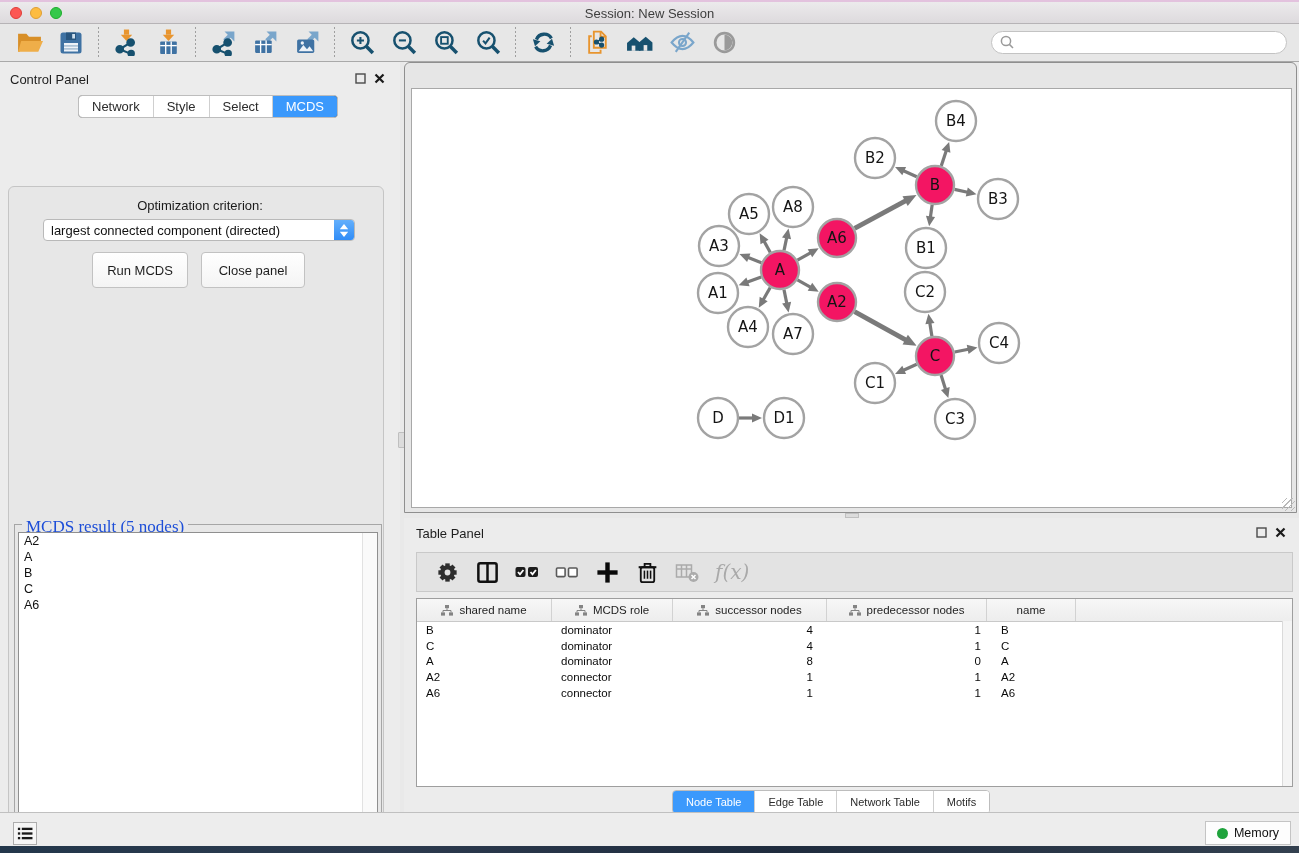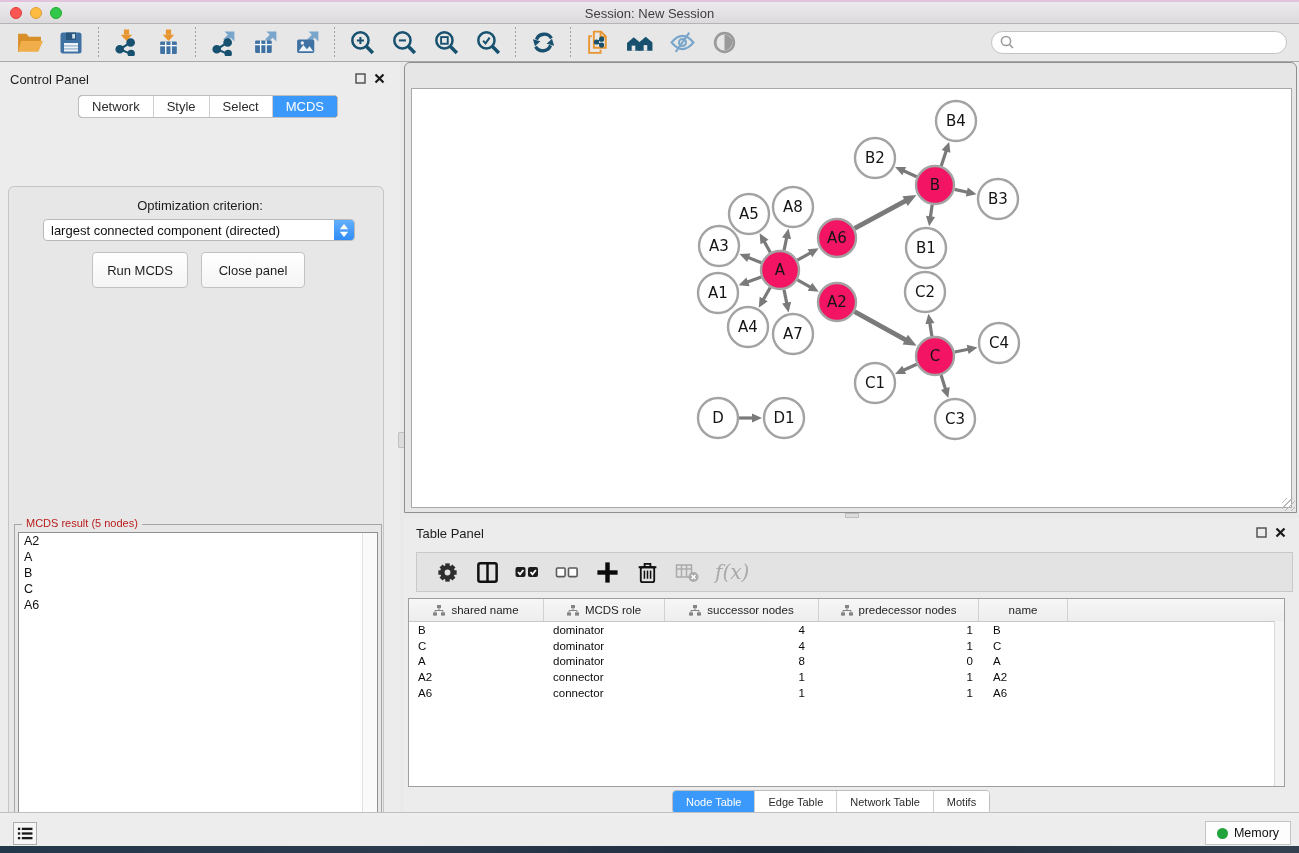--- a/index.html
+++ b/index.html
@@ -54,21 +54,21 @@
   .dropdown .val{flex:1;font-size:13px;color:#111;padding-left:7px;white-space:nowrap;}
   .dd-step{width:20px;height:22px;background:linear-gradient(#66B1FC,#2E8BF7);
     border-radius:0 4px 4px 0;display:flex;flex-direction:column;align-items:center;
     justify-content:center;gap:1px;flex:none;}
   .btn{position:absolute;height:36px;background:linear-gradient(#FFFFFF,#F4F4F4);
     border:1px solid #C2C2C2;border-radius:4px;font-size:13px;color:#1E1E1E;
     display:flex;align-items:center;justify-content:center;box-sizing:border-box;}
   .groupbox{position:absolute;left:14px;top:462px;width:368px;height:336px;
     border:1px solid #A6A6A6;box-sizing:border-box;background:#E7E7E7;}
   .grouplabel{position:absolute;left:7px;top:-8px;background:#E7E7E7;padding:0 4px;
-    font-size:11px;color:#b91c1c;}
+    font-size:17px;color:#1d4ed8;font-family:Liberation Serif, serif;}
   .resultlist{position:absolute;left:3px;top:7px;right:3px;bottom:4px;background:#fff;
     border:1px solid #8F8F8F;overflow:hidden;}
   .resultlist .sb{position:absolute;top:0;right:0;width:14px;bottom:0;
     background:#FAFAFA;border-left:1px solid #E2E2E2;}
   .listitem{font-size:12.5px;color:#111;padding:1.5px 0 1.5px 5px;line-height:13px;}
 
   
   .vsplit{left:400px;top:62px;width:4px;height:750px;background:#E9E9E9;}
   .vhandle{position:absolute;left:-2px;top:370px;width:7px;height:14px;background:#DCDCDC;
     border:1px solid #BFBFBF;border-radius:1px;}
@@ -86,21 +86,21 @@
     border:1px solid #A8A8A8;}
   .grip{position:absolute;right:1px;bottom:1px;width:13px;height:13px;
     background:repeating-linear-gradient(135deg,transparent 0 3px,#B9B9B9 3px 4px);}
 
   
   .tpanel{left:404px;top:518px;width:895px;height:294px;background:#ECECEC;}
   .tp-toolbar{position:absolute;left:12px;top:34px;width:877px;height:40px;background:#E3E3E3;
     border:1px solid #C9C9C9;box-sizing:border-box;display:flex;align-items:center;padding:1px 10px;}
   .tp-toolbar .tbico{margin:0 5px;}
   .fx{font-family:"DejaVu Serif",serif;font-style:italic;font-size:20px;color:#A9A9A9;margin-left:8px;}
-  .datatable{position:absolute;left:4px;top:80px;width:877px;height:189px;background:#fff;
+  .datatable{position:absolute;left:12px;top:80px;width:877px;height:189px;background:#fff;
     border:1px solid #9E9E9E;box-sizing:border-box;}
   .thead{display:flex;height:22px;background:linear-gradient(#F7F7F7,#EDEDED);
     border-bottom:1px solid #C9C9C9;}
   .th{display:flex;align-items:center;justify-content:center;gap:6px;font-size:11.5px;
     color:#1E1E1E;border-right:1px solid #D2D2D2;box-sizing:border-box;}
   .c0{width:135px;}.c1{width:121px;}.c2{width:154px;}.c3{width:160px;}.c4{width:89px;}
   .trow{display:flex;height:15.7px;align-items:center;}
   .td{font-size:11.5px;color:#0A0A0A;box-sizing:border-box;white-space:nowrap;}
   .td.c0{padding-left:9px;}
   .td.c1{padding-left:9px;}

